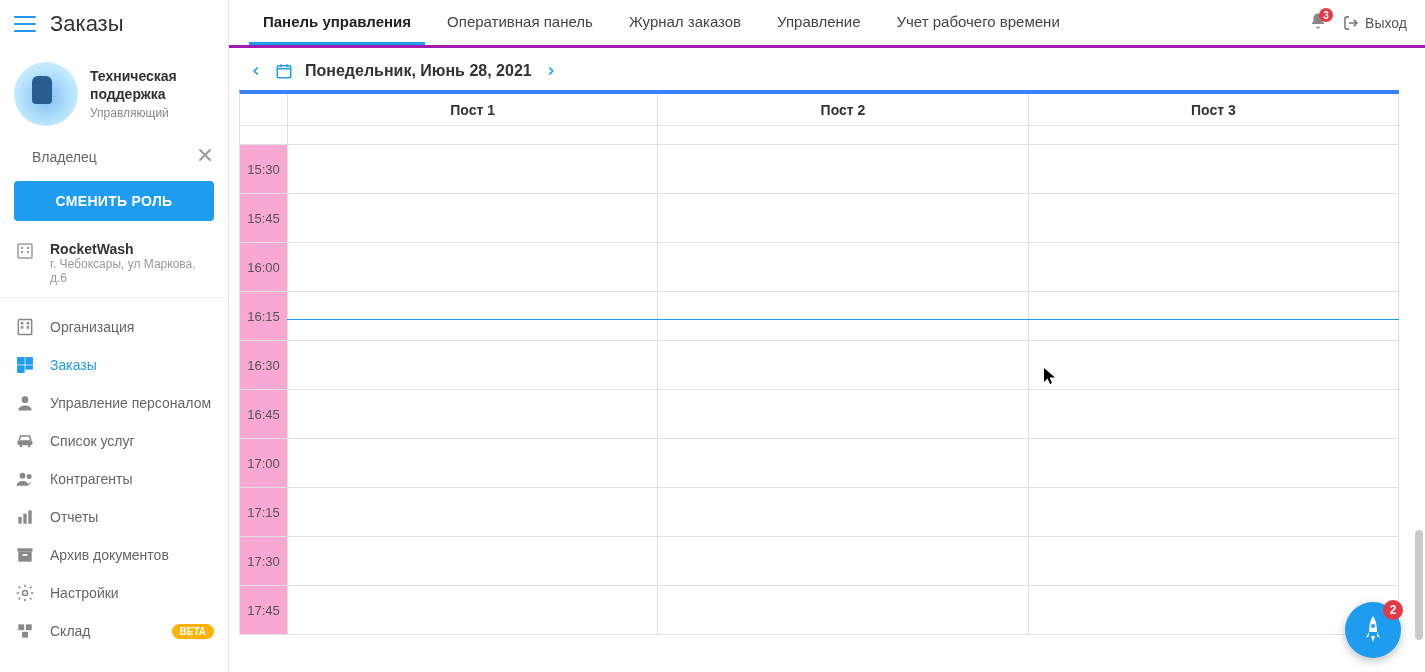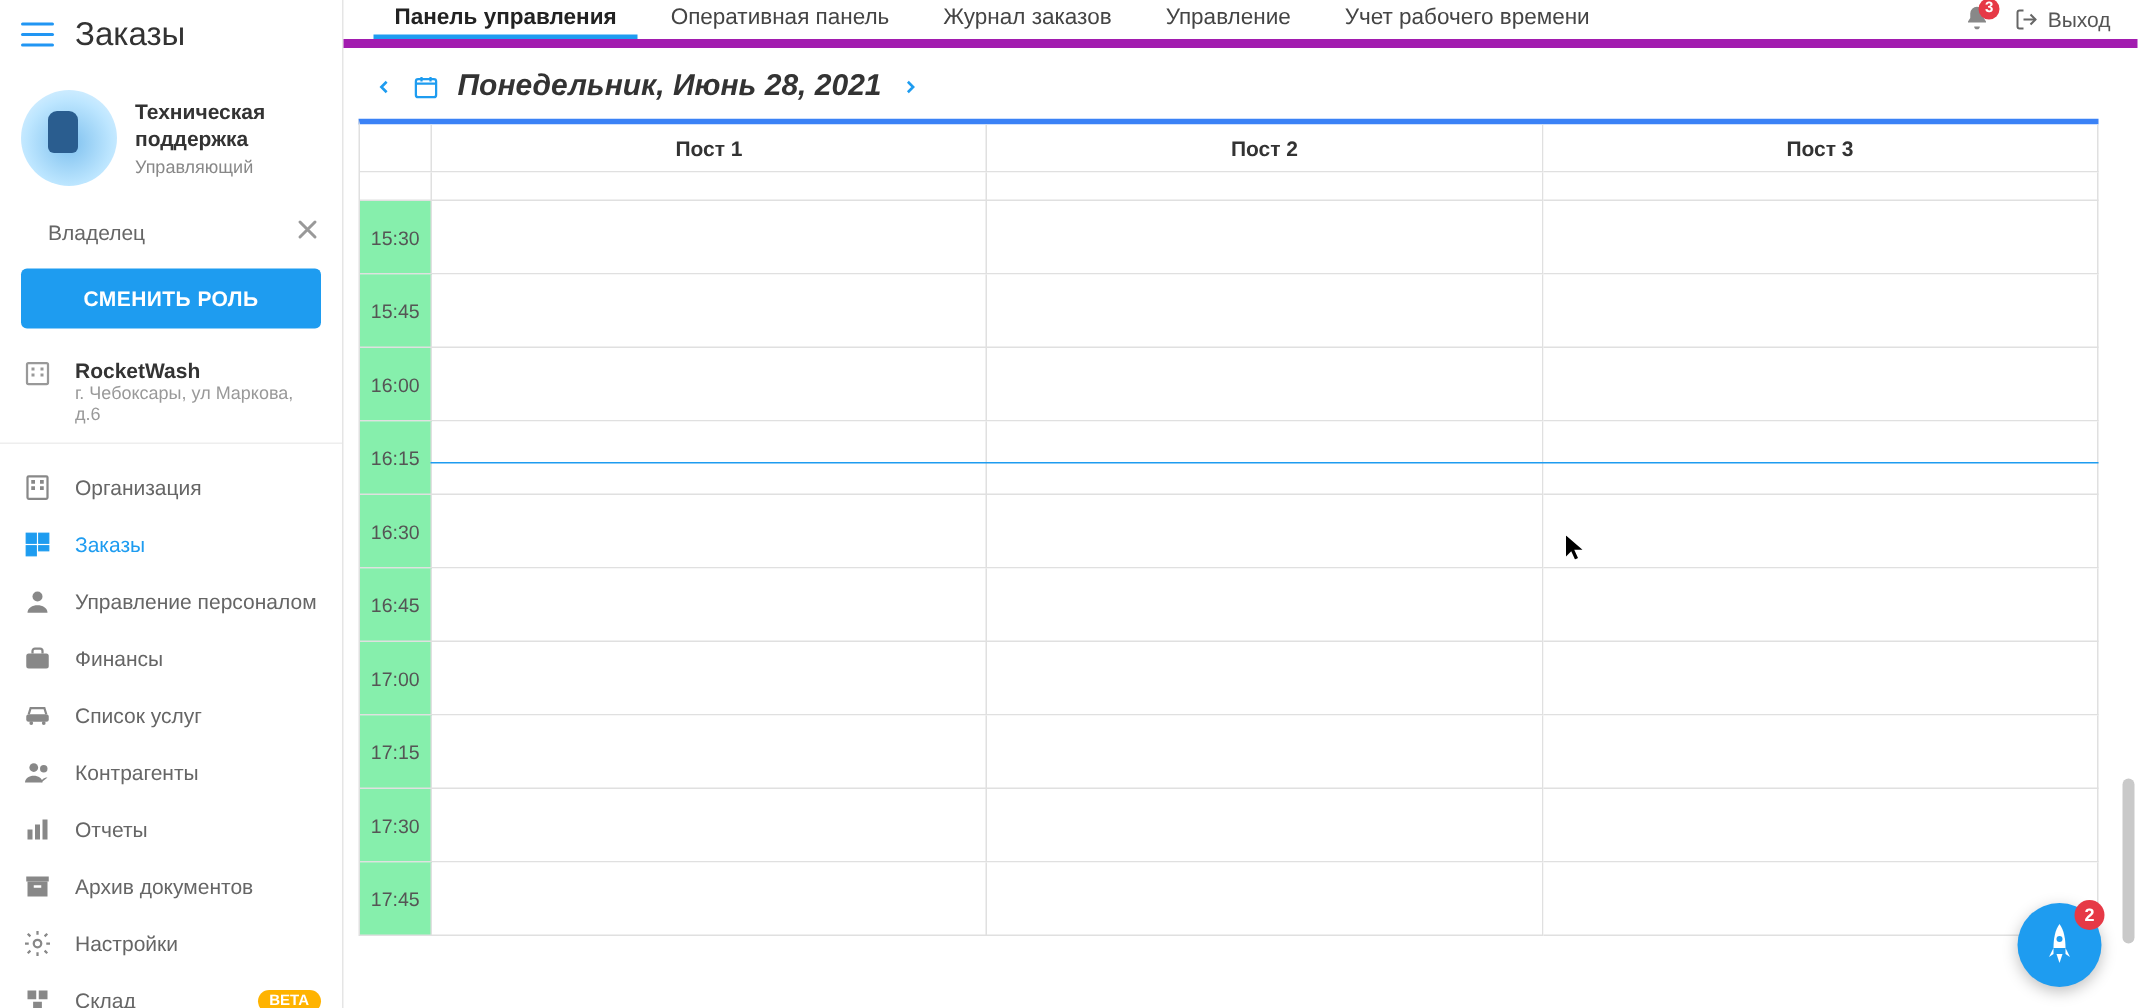--- a/index.html
+++ b/index.html
@@ -127,22 +127,22 @@
   }
 
   
   .main {
     flex: 1;
     display: flex;
     flex-direction: column;
     min-width: 0;
   }
   .topbar {
-    height: 32px;
-    border-bottom: 6px solid #a21caf;
+    height: 48px;
+    border-bottom: 3px solid #a21caf;
     display: flex;
     align-items: stretch;
     padding: 0 18px 0 0;
   }
   .tabs { display: flex; gap: 8px; padding-left: 20px; }
   .tab {
     display: flex; align-items: center;
     padding: 0 14px;
     font-size: 15px;
     color: #444;
@@ -175,21 +175,21 @@
     color: #555; font-size: 14px; cursor: pointer;
   }
 
   
   .date-nav {
     display: flex; align-items: center; gap: 12px;
     padding: 14px 20px 10px 20px;
   }
   .chev { color: #1e9cf0; cursor: pointer; display:flex; }
   .cal-icon { color: #1e9cf0; display:flex; }
-  .date-label { font-size: 20px; font-weight: 600; color: #333; font-style: italic; }
+  .date-label { font-size: 16px; font-weight: 600; color: #333; }
 
   
   .schedule-wrap {
     flex: 1;
     overflow: hidden;
     padding: 0 6px 0 0;
     position: relative;
   }
   .schedule {
     display: grid;
@@ -212,21 +212,21 @@
     border-right: 1px solid #e0e0e0;
     border-bottom: 1px solid #e0e0e0;
     background:#fff;
   }
   .schedule .timecell {
     border-right: 1px solid #e0e0e0;
     border-bottom: 1px solid #e0e0e0;
     height: 49px;
     display: flex; align-items: center; justify-content: center;
     font-size: 13px; color: #555;
-    background:#86efac;
+    background:#f9a8d4;
   }
   .schedule .slot {
     border-right: 1px solid #e0e0e0;
     border-bottom: 1px solid #e0e0e0;
     height: 49px;
     background: #fff;
   }
   .current-time-line {
     position: absolute;
     left: 58px;
@@ -350,29 +350,20 @@
           <span>Заказы</span>
         </li>
         <li class="">
           <span class="nav-icon">
             <svg width="20" height="20" viewBox="0 0 24 24" fill="#888">
               <circle cx="12" cy="8" r="4"></circle>
               <path d="M4 21c0-4 4-6 8-6s8 2 8 6"></path>
             </svg>
           </span>
           <span>Управление персоналом</span>
-        </li>
-        <li class="">
-          <span class="nav-icon">
-            <svg width="20" height="20" viewBox="0 0 24 24" fill="#888">
-              <rect x="3" y="8" width="18" height="12" rx="2"></rect>
-              <path d="M8 8V6a2 2 0 0 1 2-2h4a2 2 0 0 1 2 2v2" fill="none" stroke="#888" stroke-width="1.8"></path>
-            </svg>
-          </span>
-          <span>Финансы</span>
         </li>
         <li class="">
           <span class="nav-icon">
             <svg width="20" height="20" viewBox="0 0 24 24" fill="#888">
               <path d="M5 11l1.5-5h11L19 11" fill="none" stroke="#888" stroke-width="1.8"></path>
               <rect x="3" y="11" width="18" height="6" rx="2"></rect>
               <circle cx="7" cy="18" r="1.5"></circle>
               <circle cx="17" cy="18" r="1.5"></circle>
             </svg>
           </span>

